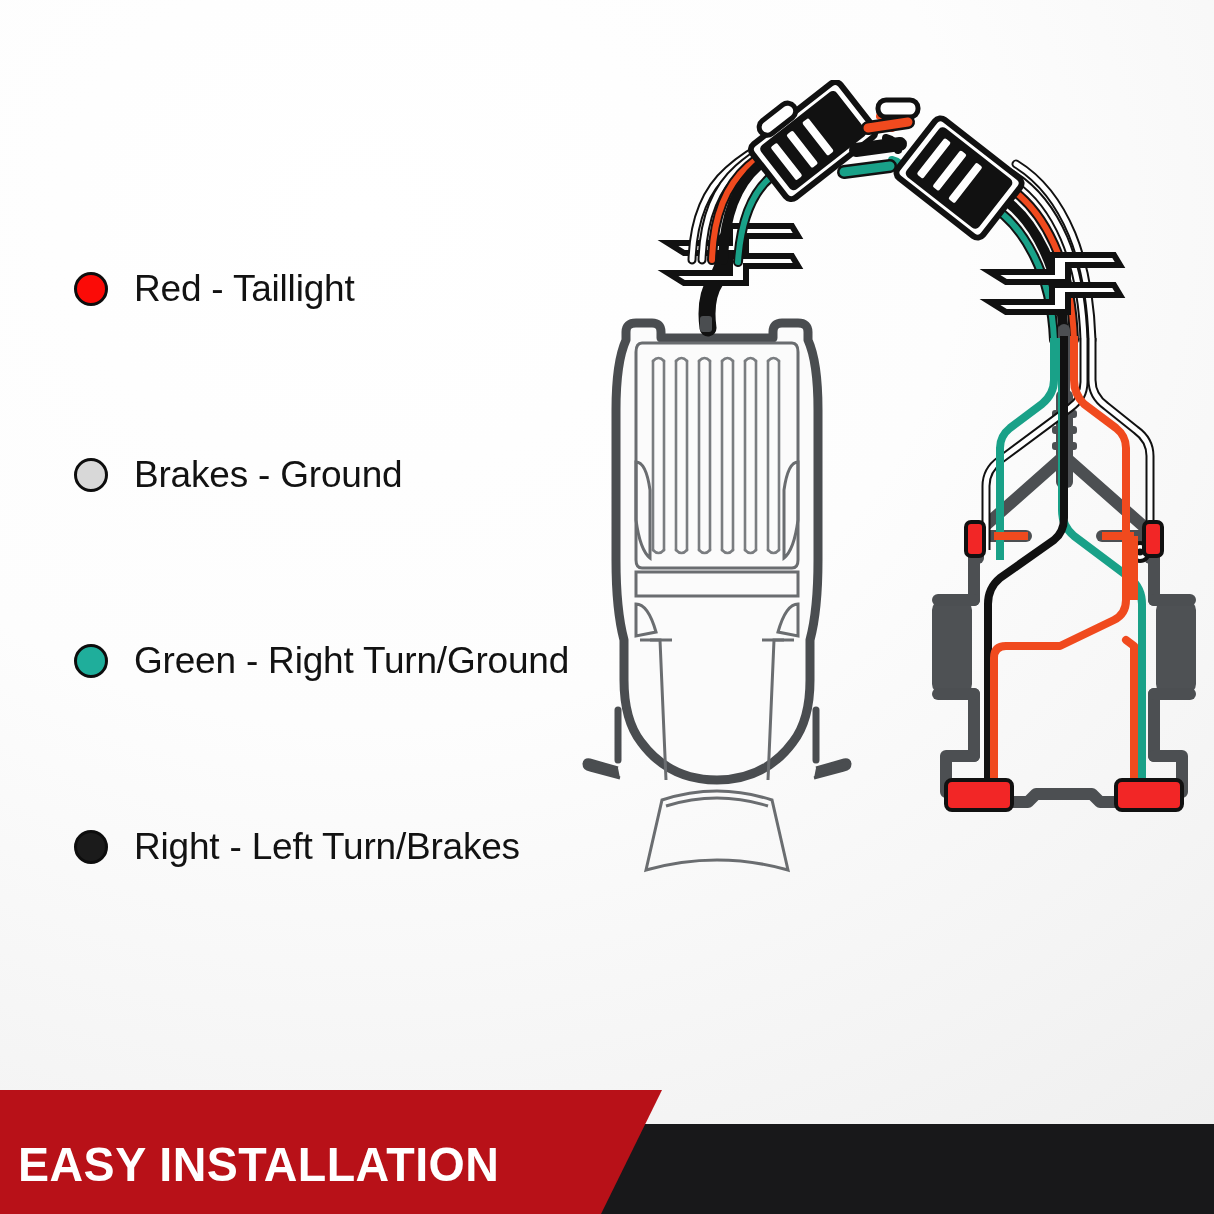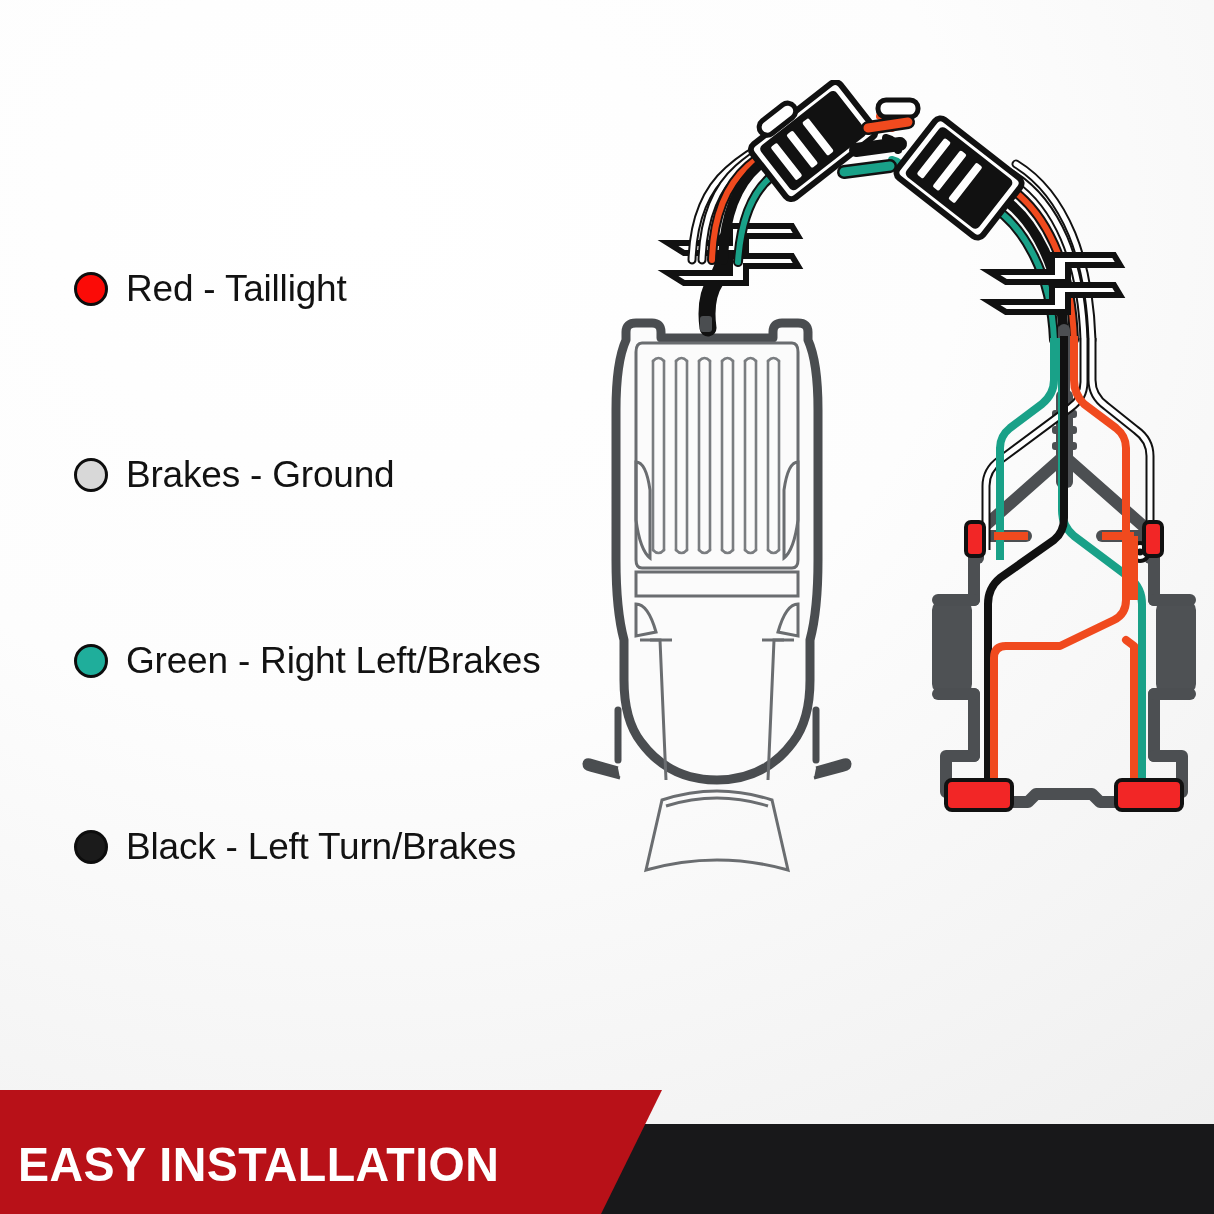--- a/index.html
+++ b/index.html
@@ -33,21 +33,21 @@
   }
   .swatch {
     width: 34px;
     height: 34px;
     border-radius: 50%;
     border: 3px solid #0d0d0d;
     box-sizing: border-box;
     flex: 0 0 auto;
   }
   .legend-label {
-    margin-left: 18px;
+    margin-left: 26px;
     font-size: 37px;
     color: #121212;
     letter-spacing: -0.2px;
     white-space: nowrap;
   }
 
   
   #diagram {
     position: absolute;
     left: 560px;
@@ -109,26 +109,26 @@
       <span class="legend-label">Red - Taillight</span>
     </div>
 
     <div class="legend-row">
       <span class="swatch" style="background:#d8d8d8"></span>
       <span class="legend-label">Brakes - Ground</span>
     </div>
 
     <div class="legend-row">
       <span class="swatch" style="background:#1fae9b"></span>
-      <span class="legend-label">Green - Right Left/Brakes</span>
+      <span class="legend-label">Green - Right Turn/Ground</span>
     </div>
 
     <div class="legend-row">
       <span class="swatch" style="background:#1b1b1b"></span>
-      <span class="legend-label">Black - Left Turn/Brakes</span>
+      <span class="legend-label">Right - Left Turn/Brakes</span>
     </div>
 
   </div>
 
   <div id="diagram">
     <svg width="654" height="930" viewBox="0 0 654 930" xmlns="http://www.w3.org/2000/svg">
 
       <g>
 
         <path d="M 66 260

